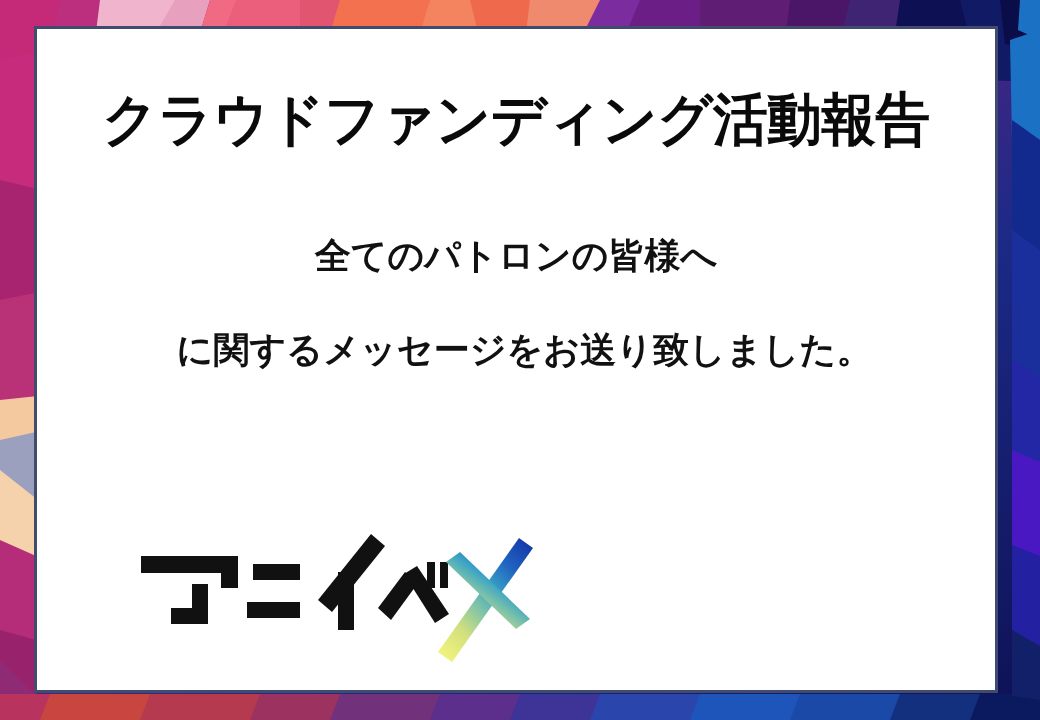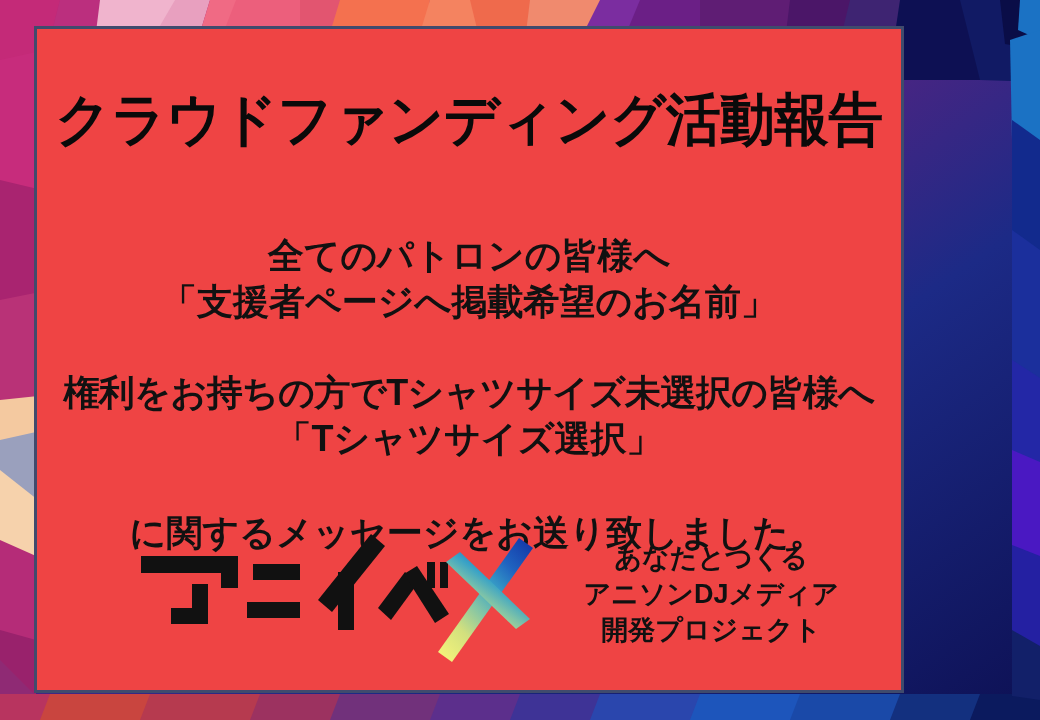--- a/index.html
+++ b/index.html
@@ -26,23 +26,23 @@
     width: 1040px;
     height: 720px;
     display: block;
   }
 
   
   #card {
     position: absolute;
     left: 34px;
     top: 26px;
-    width: 870px;
+    width: 964px;
     height: 667px;
-    background: #ef4444;
+    background: #ffffff;
     border: 3px solid #404b6d;
     box-sizing: border-box;
     z-index: 5;
   }
 
   #card-inner {
     position: absolute;
     inset: 0;
   }
 
@@ -196,27 +196,22 @@
 
   <div id="card">
     <div id="card-inner">
 
       <div id="headline">クラウドファンディング活動報告</div>
 
       <div id="body-block">
 
         <p class="para" id="para-1">
           <span class="ln ln-a">全てのパトロンの皆様へ</span>
-          <span class="ln ln-b">「支援者ページへ掲載希望のお名前」</span>
         </p>
 
-        <p class="para" id="para-2">
-          <span class="ln ln-a">権利をお持ちの方でTシャツサイズ未選択の皆様へ</span>
-          <span class="ln ln-b">「Tシャツサイズ選択」</span>
-        </p>
 
         <p class="para" id="para-3">
           <span class="ln ln-a">に関するメッセージをお送り致しました。</span>
         </p>
 
       </div>
 
       <div id="footer">
 
         <div id="logo-wrap">
@@ -256,24 +251,19 @@
               <rect x="307" y="40" width="8" height="26"></rect>
             </g>
 
             <g fill="url(#xgrad)">
               <polygon points="305,130 386,16 400,26 319,140"></polygon>
               <polygon points="313,40 327,30 397,97 383,107"></polygon>
             </g>
           </svg>
         </div>
 
-        <div id="tagline">
-          <span class="ln">あなたとつくる</span>
-          <span class="ln">アニソンDJメディア</span>
-          <span class="ln">開発プロジェクト</span>
-        </div>
 
       </div>
 
     </div>
   </div>
 
 </div>
 
 </body></html>

